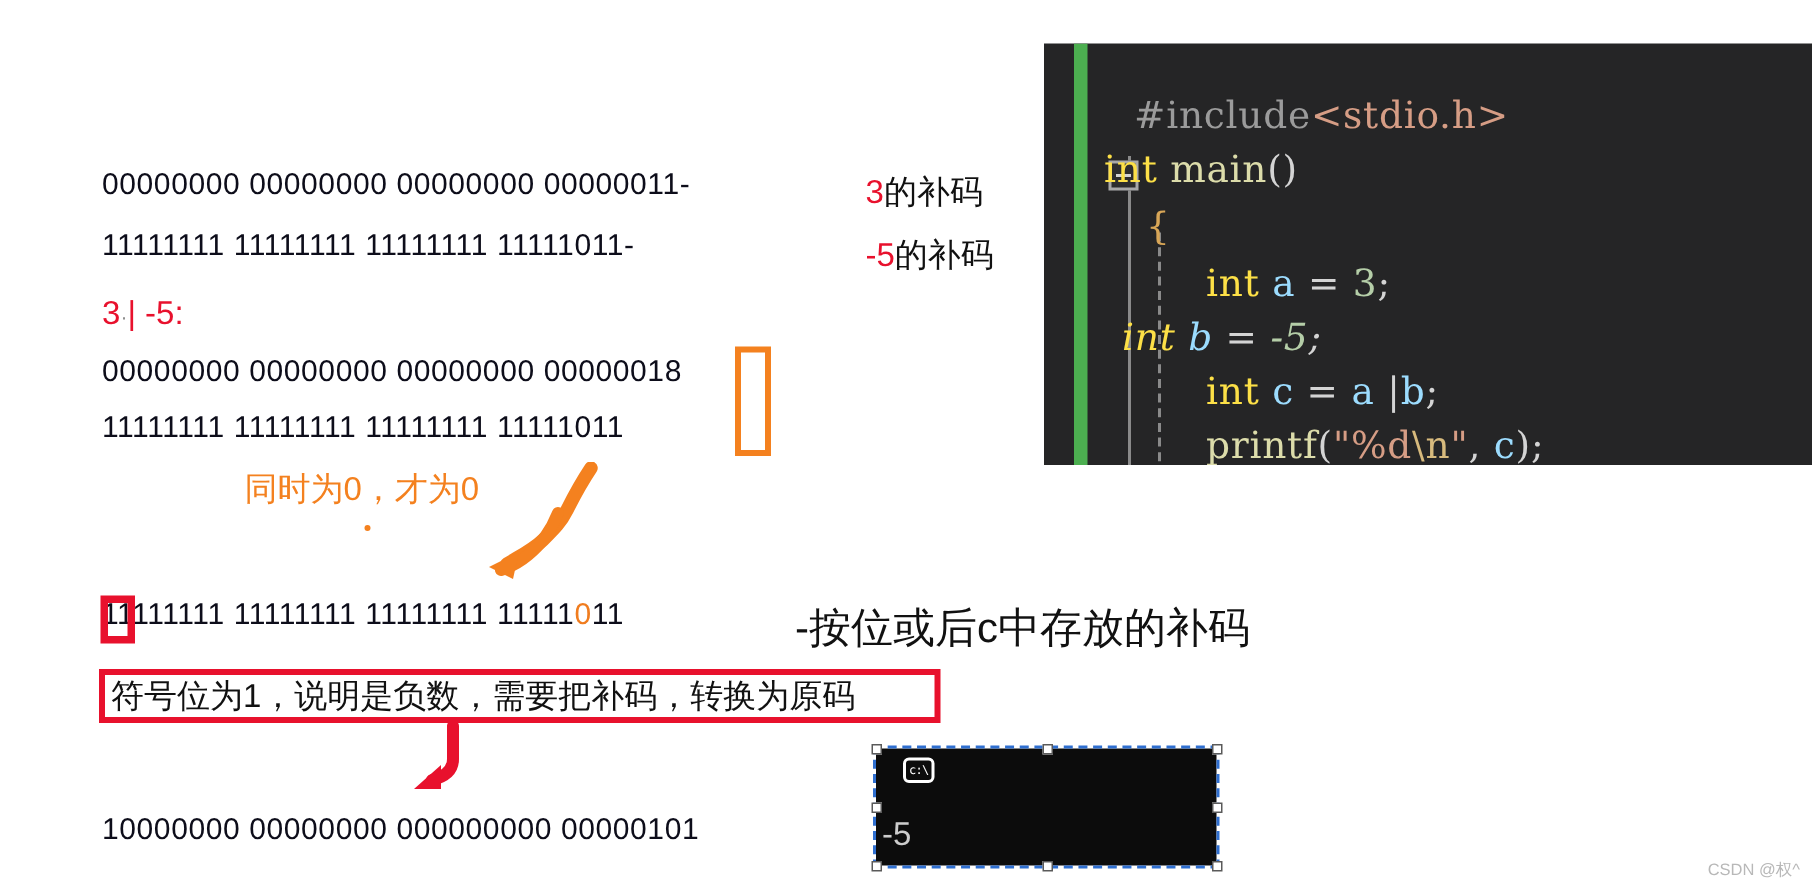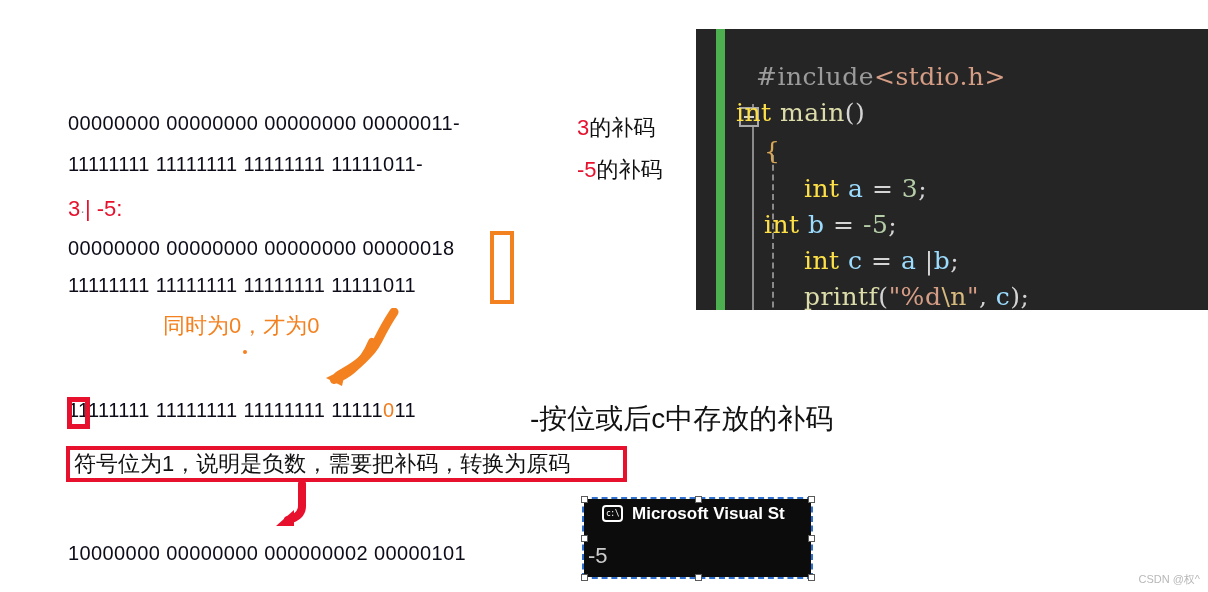--- a/index.html
+++ b/index.html
@@ -298,45 +298,44 @@
 
 <div id="callout-box">
   <div class="txt">符号位为1，说明是负数，需要把补码，转换为原码</div>
 </div>
 
 <svg id="red-arrow" viewBox="0 0 48 50">
   <path d="M34 2 L34 24 C34 32, 28 36, 20 38" stroke="#e8112d" stroke-width="8" fill="none" stroke-linecap="round" stroke-linejoin="round"></path>
   <path d="M8 44 L26 28 L26 44 Z" fill="#e8112d"></path>
 </svg>
 
-<div class="bits" id="original-line">10000000 00000000 000000002 00000101</div>
+<div class="bits" id="original-line">10000000 00000000 000000000 00000101</div>
 
 <div id="code-panel">
   <div id="code-gutter-change"></div>
   <div id="scope-guide"></div>
   <div id="scope-guide-foot"></div>
   <div id="indent-guide"></div>
   <div id="collapse-toggle"></div>
   <div id="brace-highlight"></div>
   <div id="code-lines">
       <div class="code-line" style="top: 30px; padding-left: 60px;"><span class="c-pre">#include</span><span class="c-hdr">&lt;stdio.h&gt;</span></div>
       <div class="code-line" style="top: 66px; padding-left: 40px;"><span class="c-kw">int</span><span class="c-punc"> </span><span class="c-fn">main</span><span class="c-punc">()</span></div>
       <div class="code-line" style="top: 104px; padding-left: 68px;"><span class="c-brace">{</span></div>
       <div class="code-line" style="top: 142px; padding-left: 108px;"><span class="c-kw">int</span><span class="c-punc"> </span><span class="c-var">a</span><span class="c-punc"> = </span><span class="c-num">3</span><span class="c-punc">;</span></div>
-      <div class="code-line" style="top: 178px; padding-left: 68px;"><span class="c-kw">int</span><span class="c-punc"> </span><span class="c-var">b</span><span class="c-punc"> = </span><span class="c-num">-5</span><span class="c-punc">;</span></div>
+      <div class="code-line" style="top: 178px; padding-left: 52px; font-style: italic;"><span class="c-kw">int</span><span class="c-punc"> </span><span class="c-var">b</span><span class="c-punc"> = </span><span class="c-num">-5</span><span class="c-punc">;</span></div>
       <div class="code-line" style="top: 214px; padding-left: 108px;"><span class="c-kw">int</span><span class="c-punc"> </span><span class="c-var">c</span><span class="c-punc"> = </span><span class="c-var">a</span><span class="c-punc"> |</span><span class="c-var">b</span><span class="c-punc">;</span></div>
       <div class="code-line" style="top: 250px; padding-left: 108px;"><span class="c-fn">printf</span><span class="c-punc">(</span><span class="c-str">"%d</span><span class="c-esc">\n</span><span class="c-str">"</span><span class="c-punc">, </span><span class="c-var">c</span><span class="c-punc">);</span></div>
       <div class="code-line" style="top: 288px; padding-left: 108px;"><span class="c-ret">return</span><span class="c-punc"> </span><span class="c-num">0</span><span class="c-punc">;</span></div>
       <div class="code-line" style="top: 322px; padding-left: 66px;"><span class="c-brace">}</span></div>
     </div>
 </div>
 
 <div id="console-window">
   <div id="console-icon">c:\</div>
-  <div id="console-title">Microsoft Visual St</div>
   <div id="console-output">-5</div>
 </div>
 <div id="sel-handles">
     <div class="sel-handle" style="left: 581px; top: 496px;"></div>
     <div class="sel-handle" style="left: 694.5px; top: 496px;"></div>
     <div class="sel-handle" style="left: 808px; top: 496px;"></div>
     <div class="sel-handle" style="left: 581px; top: 535px;"></div>
     <div class="sel-handle" style="left: 808px; top: 535px;"></div>
     <div class="sel-handle" style="left: 581px; top: 574px;"></div>
     <div class="sel-handle" style="left: 694.5px; top: 574px;"></div>

